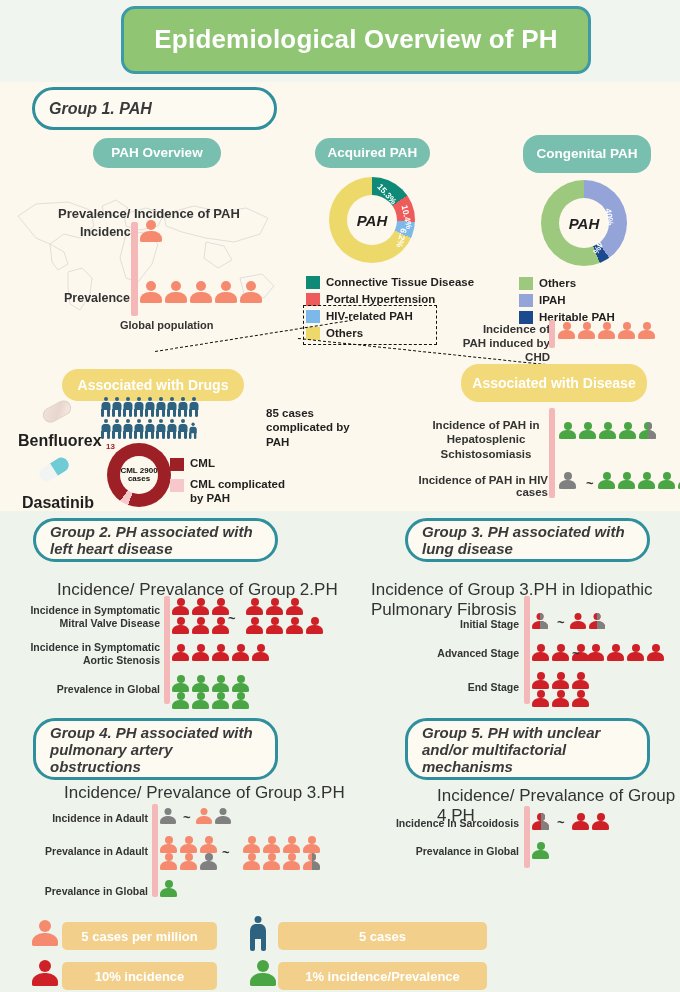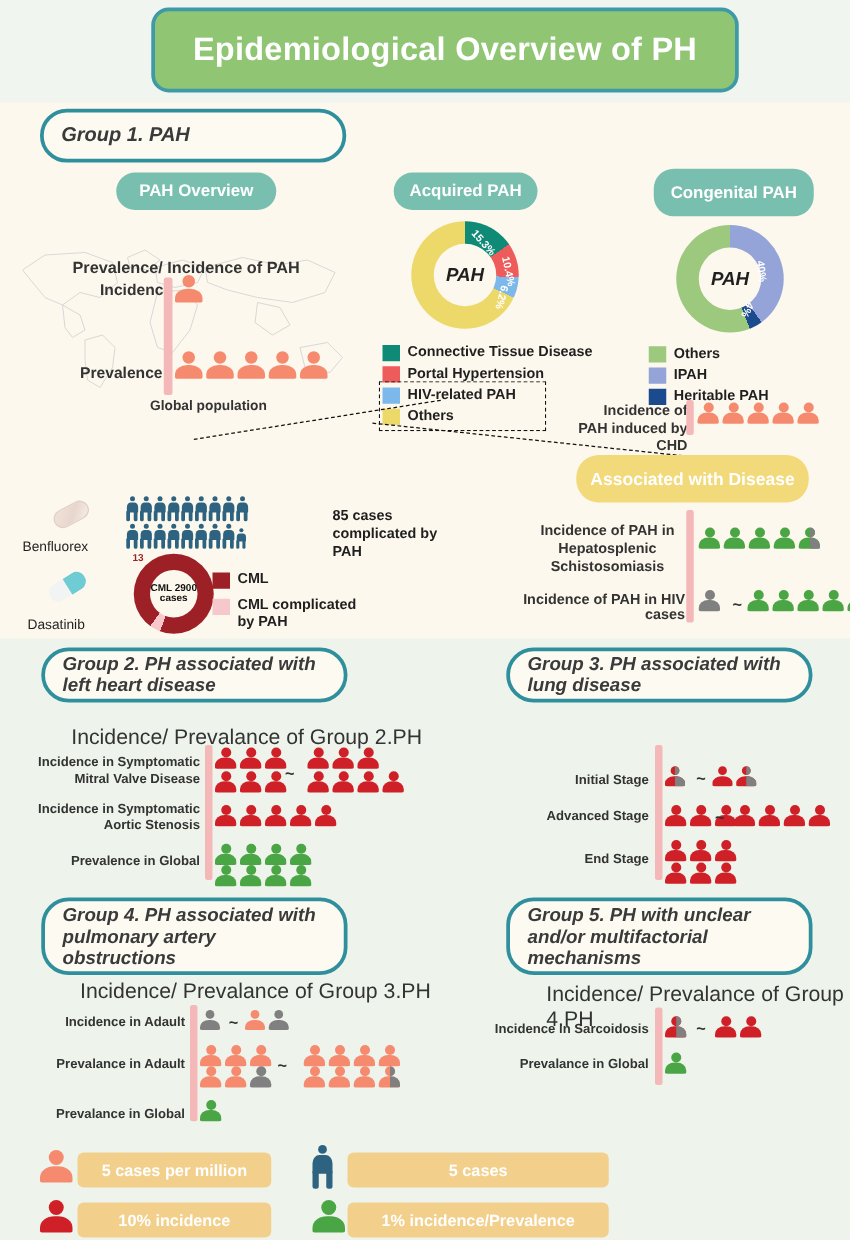--- a/index.html
+++ b/index.html
@@ -95,21 +95,21 @@
     display: flex; align-items: center; justify-content: center; text-align: center;
     font-size: 14px; font-weight: bold; line-height: 1.15;
   }
   #pillDrugs { left: 62px; top: 369px; width: 182px; height: 32px; }
   #pillDis   { left: 461px; top: 364px; width: 186px; height: 38px; }
 
   
   .connector { position: absolute; border-top: 1.8px dashed #111; transform-origin: 0 0; }
 
   
-  .drug-name { position: absolute; font-size: 11px; font-weight: normal; color: #1f1f1f; }
+  .drug-name { position: absolute; font-size: 16px; font-weight: bold; color: #1f1f1f; }
   #nmBenf { left: 18px; top: 432px; }
   #nmDasa { left: 22px; top: 494px; }
   .pill-tablet {
     position: absolute; left: 42px; top: 404px; width: 30px; height: 15px;
     background: linear-gradient(135deg,#f0e3dc 0%,#e8d6cc 55%,#f7efe9 100%);
     border-radius: 9px; transform: rotate(-28deg); border: 1px solid #e0cfc5;
   }
   .pill-capsule {
     position: absolute; left: 38px; top: 462px; width: 32px; height: 15px;
     transform: rotate(-32deg); border-radius: 8px; overflow: hidden;
@@ -368,20 +368,21 @@
       </span>
       <span class="bust" style="width: 17px; height: 17px; margin-right: 2px;">
         <span class="head" style="width: 8px; height: 8px; top: 0px; background: rgb(245, 138, 111);"></span>
         <span class="body" style="height: 9px; background: rgb(245, 138, 111);"></span>
       </span>
     </div>
 
   <div class="connector" style="left:155px; top:351px; width:200px; transform:rotate(-9deg);"></div>
   <div class="connector" style="left:298px; top:338px; width:300px; transform:rotate(6deg);"></div>
 
+  <div class="yellow-pill" id="pillDrugs">Associated with Drugs</div>
   <div class="pill-tablet"></div>
   <div class="drug-name" id="nmBenf">Benfluorex</div>
   <div class="row-figs" id="figBenfA">
       <span class="person" style="width: 9px; height: 20px; margin-right: 2px;">
         <span class="p-head" style="width: 4px; height: 4px; top: 0px; background: rgb(45, 99, 128);"></span>
         <span class="p-torso" style="width: 9px; height: 8px; top: 5px; background: rgb(45, 99, 128); border-radius: 35% 35% 8% 8% / 45% 45% 6% 6%;"></span>
         <span class="p-legL" style="left: 0px; bottom: 0px; width: 3px; height: 8px; background: rgb(45, 99, 128);"></span>
         <span class="p-legR" style="left: 6px; bottom: 0px; width: 3px; height: 8px; background: rgb(45, 99, 128);"></span>
       </span>
       <span class="person" style="width: 9px; height: 20px; margin-right: 2px;">
@@ -694,20 +695,21 @@
         <span class="head" style="width: 8px; height: 8px; top: 0px; background: rgb(74, 165, 69);"></span>
         <span class="body" style="height: 9px; background: rgb(74, 165, 69);"></span>
       </span>
       <span class="bust" style="width: 17px; height: 17px; margin-right: 2px;">
         <span class="head" style="width: 8px; height: 8px; top: 0px; background: rgb(74, 165, 69);"></span>
         <span class="body" style="height: 9px; background: rgb(74, 165, 69);"></span>
       </span>
     </div>
 
   <div class="grp-pill" id="g3pill">Group 3. PH associated with lung disease</div>
+  <div class="sub-head" id="g3head">Incidence of  Group 3.PH in Idiopathic Pulmonary Fibrosis</div>
   <div class="rlabel" id="g3l1">Initial Stage</div>
   <div class="rlabel" id="g3l2">Advanced Stage</div>
   <div class="rlabel" id="g3l3">End Stage</div>
   <div class="pinkbar" id="g3bar"></div>
   <div class="row-figs" id="g3r1a">
       <span class="bust" style="width: 16px; height: 16px; margin-right: 2px;">
         <span class="head" style="width: 7px; height: 7px; top: 0px; background: rgb(207, 32, 39);"></span>
         <span class="body" style="height: 8px; background: rgb(207, 32, 39);"></span>
         <span style="position: absolute; left: 50%; top: 0px; width: 50%; height: 100%; overflow: hidden;">
           <span style="position: absolute; left: -100%; top: 0px; width: 200%; height: 100%;">

